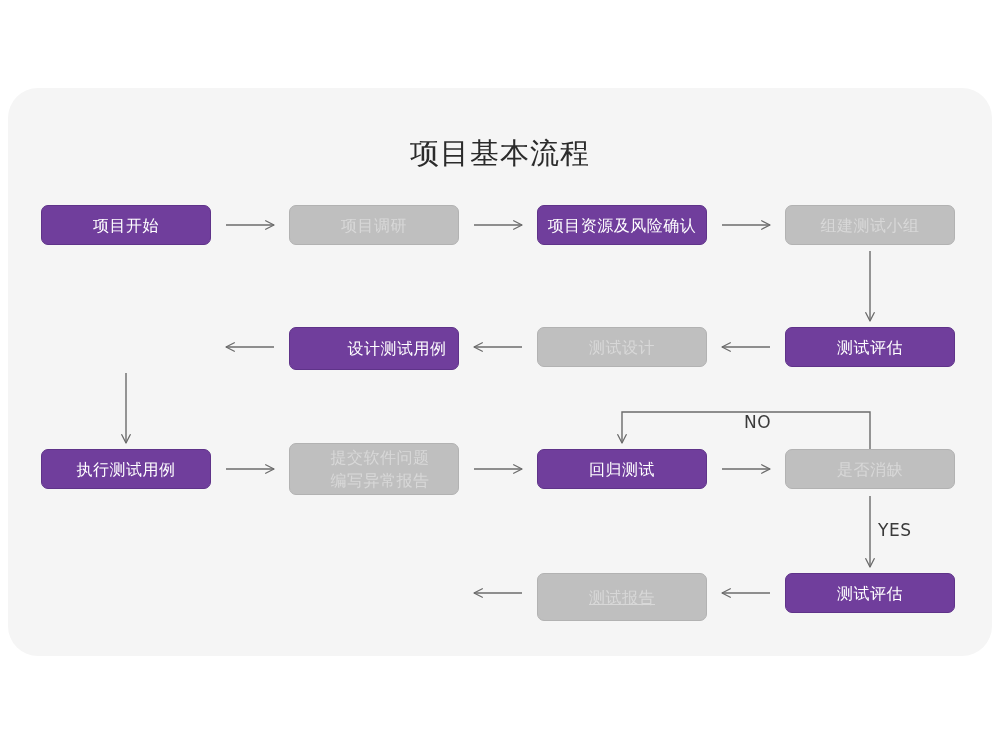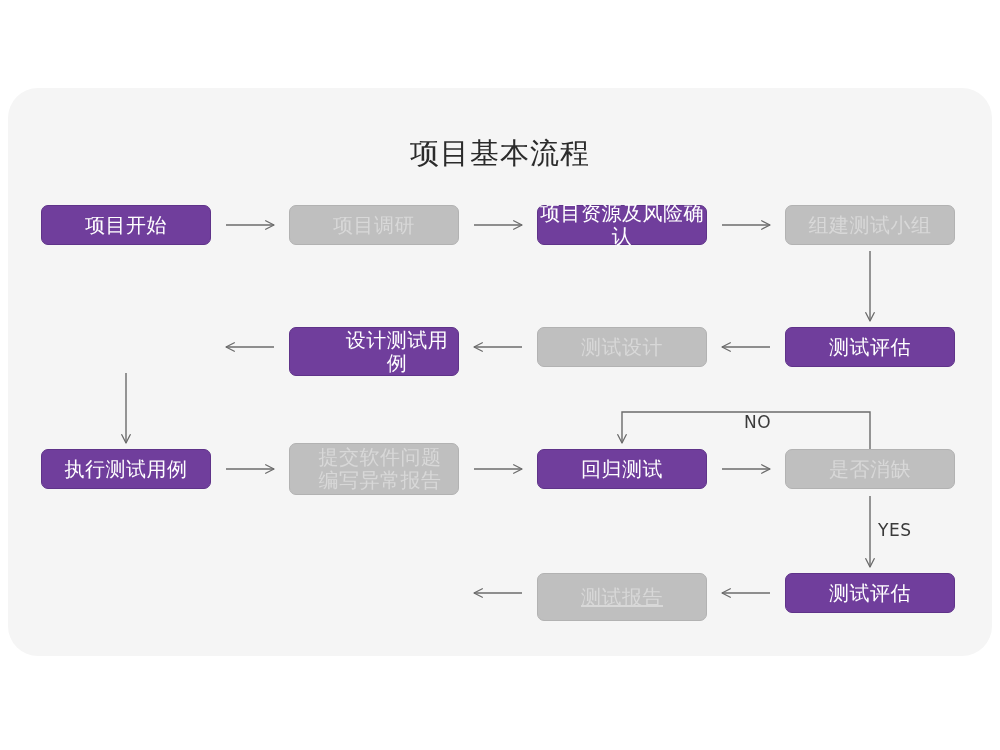--- a/index.html
+++ b/index.html
@@ -41,21 +41,21 @@
     line-height: 40px;
   }
   .node {
     position: absolute;
     box-sizing: border-box;
     border-radius: 7px;
     display: flex;
     align-items: center;
     justify-content: center;
     text-align: center;
-    font-size: 20px;
+    font-size: 16px;
     line-height: 23px;
     letter-spacing: 0.5px;
     white-space: pre-line;
   }
   .node.purple {
     background: #703e9c;
     border: 1px solid #5f3389;
     color: #ffffff;
   }
   .node.gray {
@@ -116,21 +116,21 @@
 
     <line x1="770" y1="593" x2="722" y2="593" stroke="#6b6b6b" stroke-width="1.4" marker-end="url(#ah)"></line>
     <line x1="522" y1="593" x2="474" y2="593" stroke="#6b6b6b" stroke-width="1.4" marker-end="url(#ah)"></line>
   </svg>
 
   <div class="node purple" style="left:41px;  top:205px; width:170px; height:40px;">项目开始</div>
   <div class="node gray" style="left:289px; top:205px; width:170px; height:40px;">项目调研</div>
   <div class="node purple" style="left:537px; top:205px; width:170px; height:40px;">项目资源及风险确认</div>
   <div class="node gray" style="left:785px; top:205px; width:170px; height:40px;">组建测试小组</div>
 
-  <div class="node purple" style="left:289px; top:327px; width:170px; height:49px;padding-left:46px;">设计测试用例</div>
+  <div class="node purple" style="left:289px; top:327px; width:170px; height:43px;padding-left:46px;">设计测试用例</div>
   <div class="node gray" style="left:537px; top:327px; width:170px; height:40px;">测试设计</div>
   <div class="node purple" style="left:785px; top:327px; width:170px; height:40px;">测试评估</div>
 
   <div class="node purple" style="left:41px;  top:449px; width:170px; height:40px;">执行测试用例</div>
   <div class="node gray" style="left:289px; top:443px; width:170px; height:52px;padding-left:12px;">提交软件问题
 编写异常报告</div>
   <div class="node purple" style="left:537px; top:449px; width:170px; height:40px;">回归测试</div>
   <div class="node gray" style="left:785px; top:449px; width:170px; height:40px;">是否消缺</div>
 
   <div class="node gray" style="left:537px; top:573px; width:170px; height:48px;text-decoration:underline;">测试报告</div>

